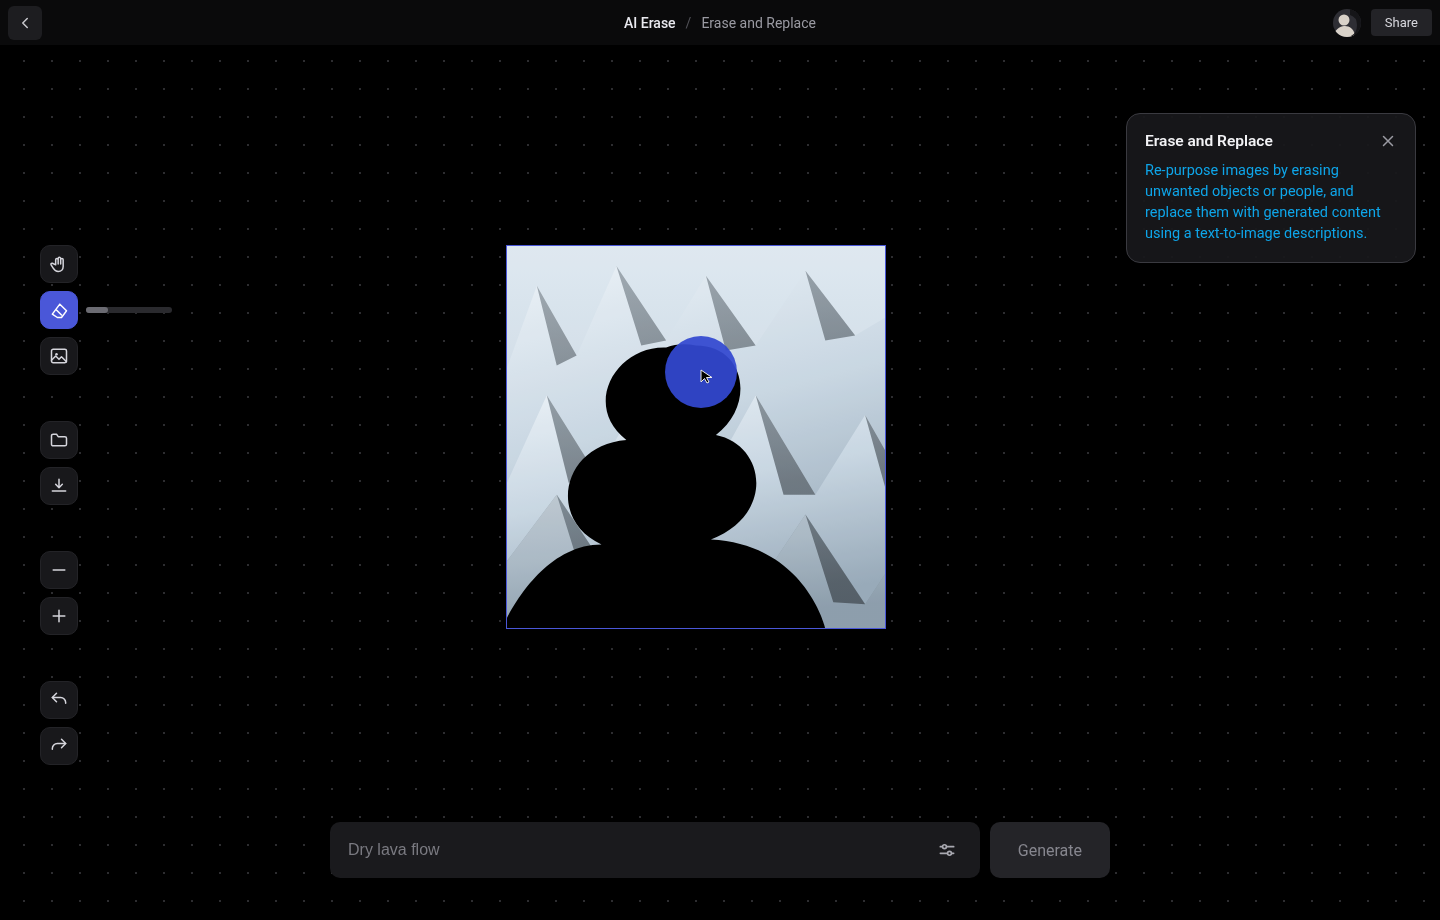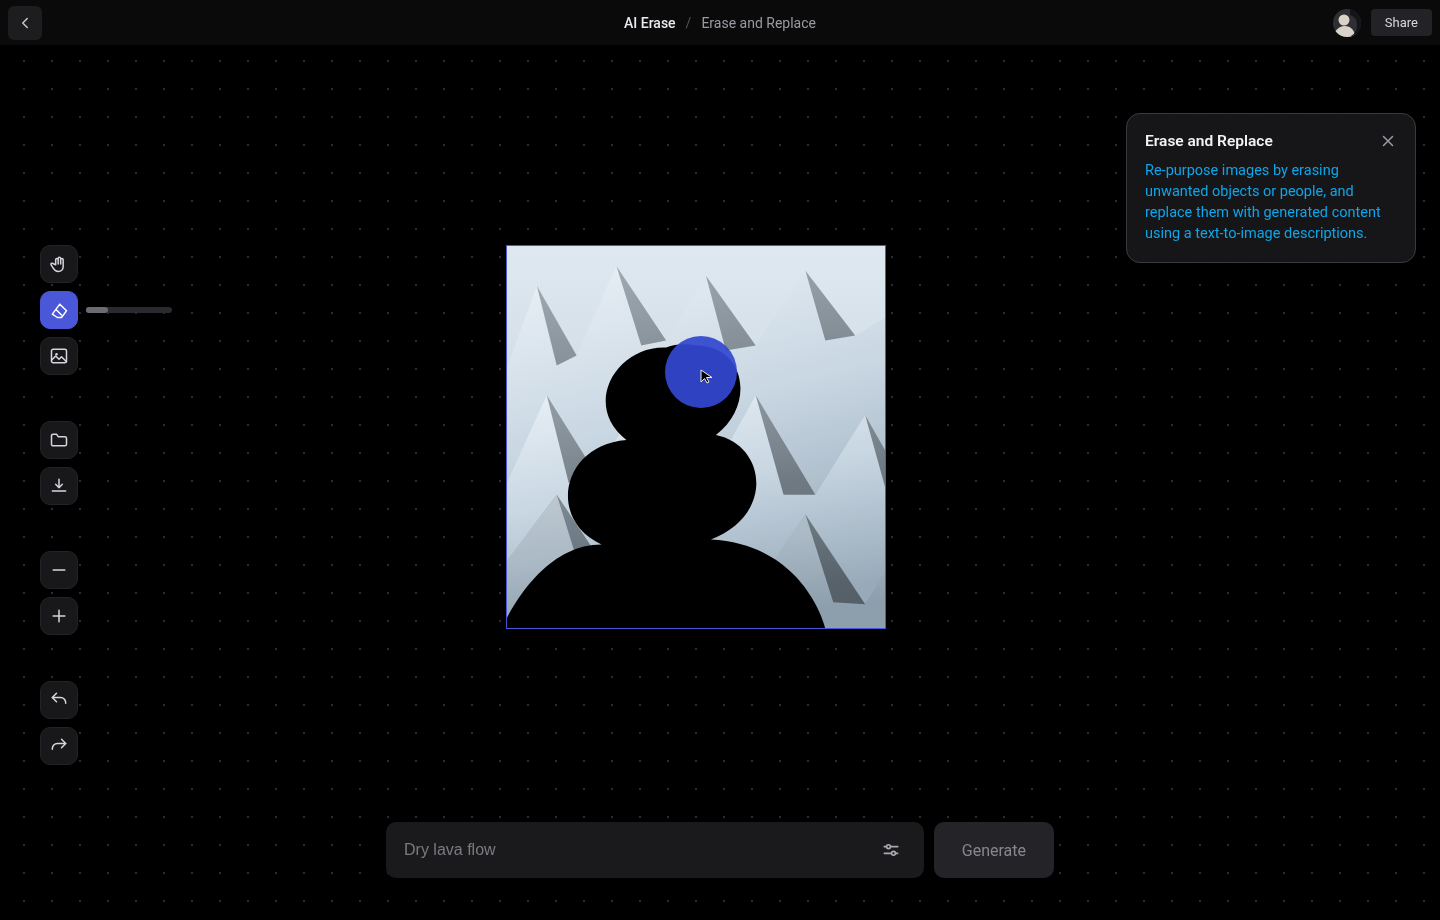--- a/index.html
+++ b/index.html
@@ -61,21 +61,21 @@
 
   
   .info-panel{position:absolute;top:68px;right:24px;width:290px;background:rgba(24,24,27,0.92);border:1px solid #3a3a40;border-radius:14px;padding:18px 18px 18px 18px;z-index:10;}
   .info-head{display:flex;align-items:center;justify-content:space-between;margin-bottom:10px;}
   .info-title{font-size:15.5px;font-weight:600;color:#f2f2f5;}
   .info-close{width:18px;height:18px;cursor:pointer;}
   .info-close svg{width:100%;height:100%;stroke:#9b9ba3;stroke-width:2;fill:none;stroke-linecap:round;}
   .info-desc{font-size:14.5px;line-height:1.45;color:#0ea5e9;}
 
   
-  .prompt-bar{position:absolute;left:50%;transform:translateX(-50%);bottom:42px;display:flex;gap:10px;z-index:6;width:668px;}
+  .prompt-bar{position:absolute;left:50%;transform:translateX(-50%);bottom:42px;display:flex;gap:10px;z-index:6;width:780px;}
   .prompt-input-wrap{flex:1;background:#1a1a1d;border-radius:10px;display:flex;align-items:center;padding:0 16px;height:56px;}
   .prompt-input{flex:1;background:transparent;border:none;outline:none;font-size:16px;color:#b9b9c0;}
   .prompt-input::placeholder{color:#7a7a81;}
   .sliders-btn{width:34px;height:34px;display:flex;align-items:center;justify-content:center;cursor:pointer;}
   .sliders-btn svg{width:20px;height:20px;stroke:#a9a9b1;fill:none;stroke-width:2;stroke-linecap:round;}
   .generate-btn{background:#242428;border-radius:10px;padding:0 28px;height:56px;display:flex;align-items:center;justify-content:center;color:#86868e;font-size:16px;cursor:pointer;}
 </style>
 </head>
 <body>
 

